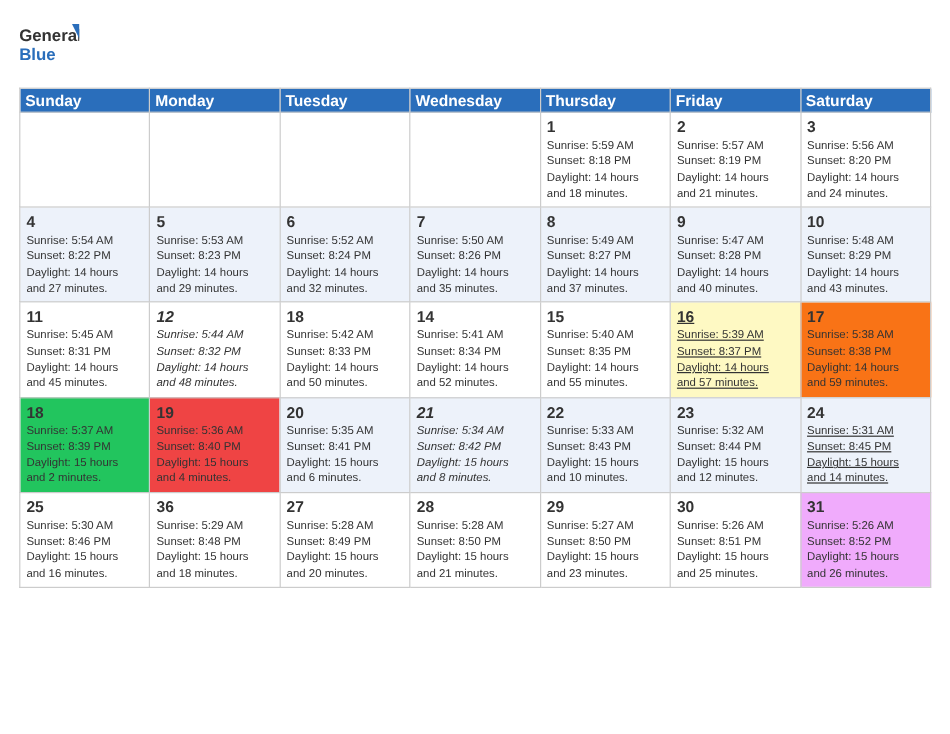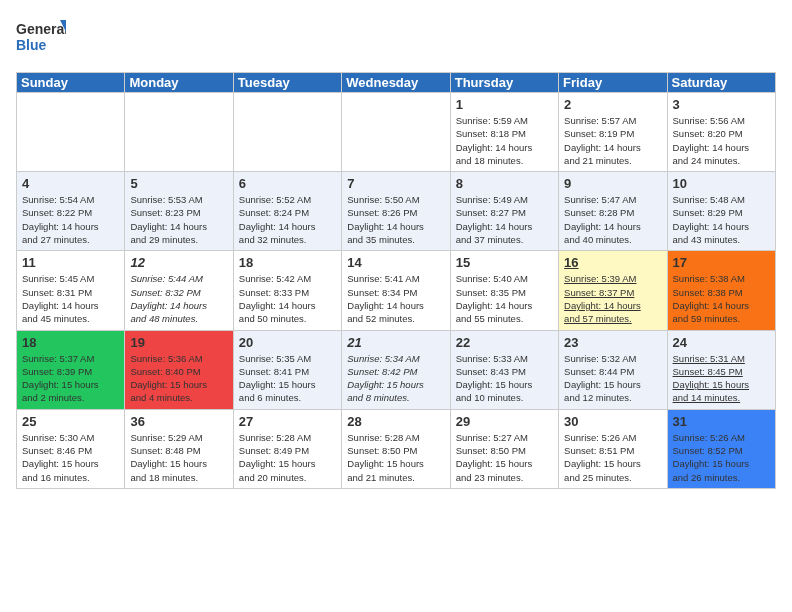--- a/index.html
+++ b/index.html
@@ -317,21 +317,21 @@
 Daylight: 15 hours
 and 23 minutes.</div>
         </td>
         <td style="background: rgb(255, 255, 255);">
           <span class="day-num">30</span>
           <div class="day-info" style="white-space: pre-line;">Sunrise: 5:26 AM
 Sunset: 8:51 PM
 Daylight: 15 hours
 and 25 minutes.</div>
         </td>
-        <td style="background: #3b82f6;">
+        <td style="background: #f0abfc;">
           <span class="day-num">31</span>
           <div class="day-info" style="white-space: pre-line;">Sunrise: 5:26 AM
 Sunset: 8:52 PM
 Daylight: 15 hours
 and 26 minutes.</div>
         </td>
       </tr>
     </tbody>
 </table>
 

